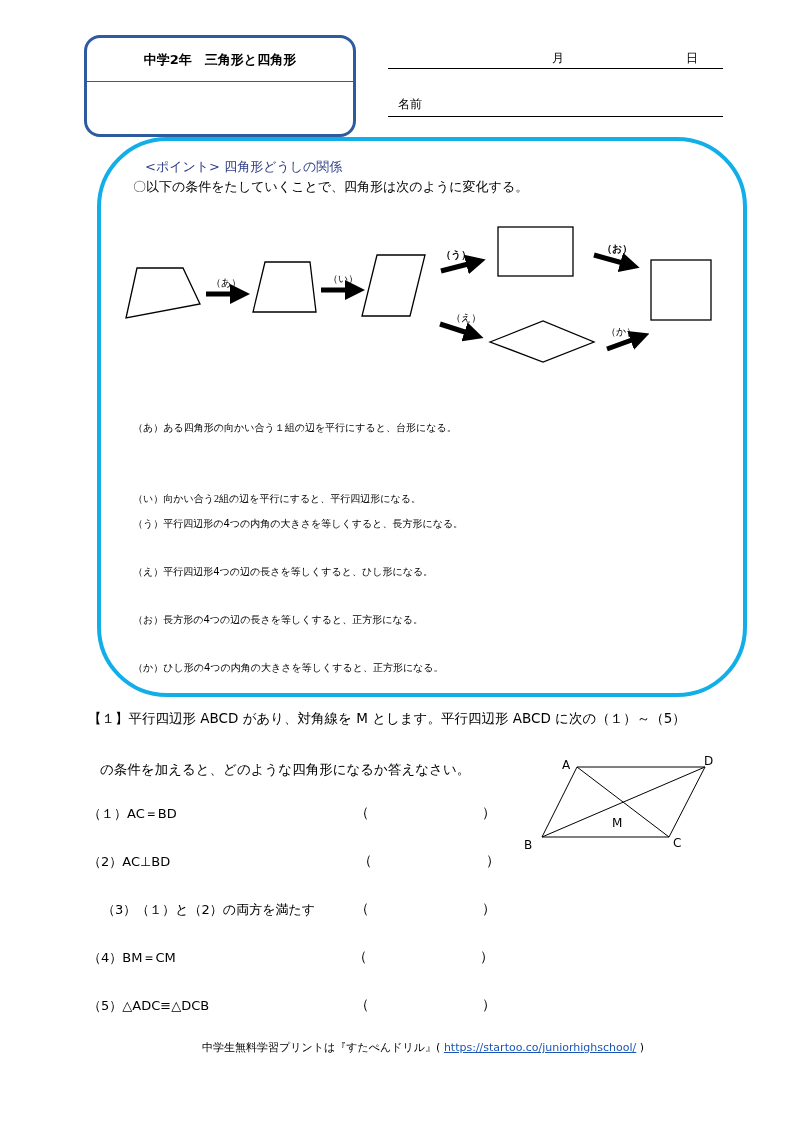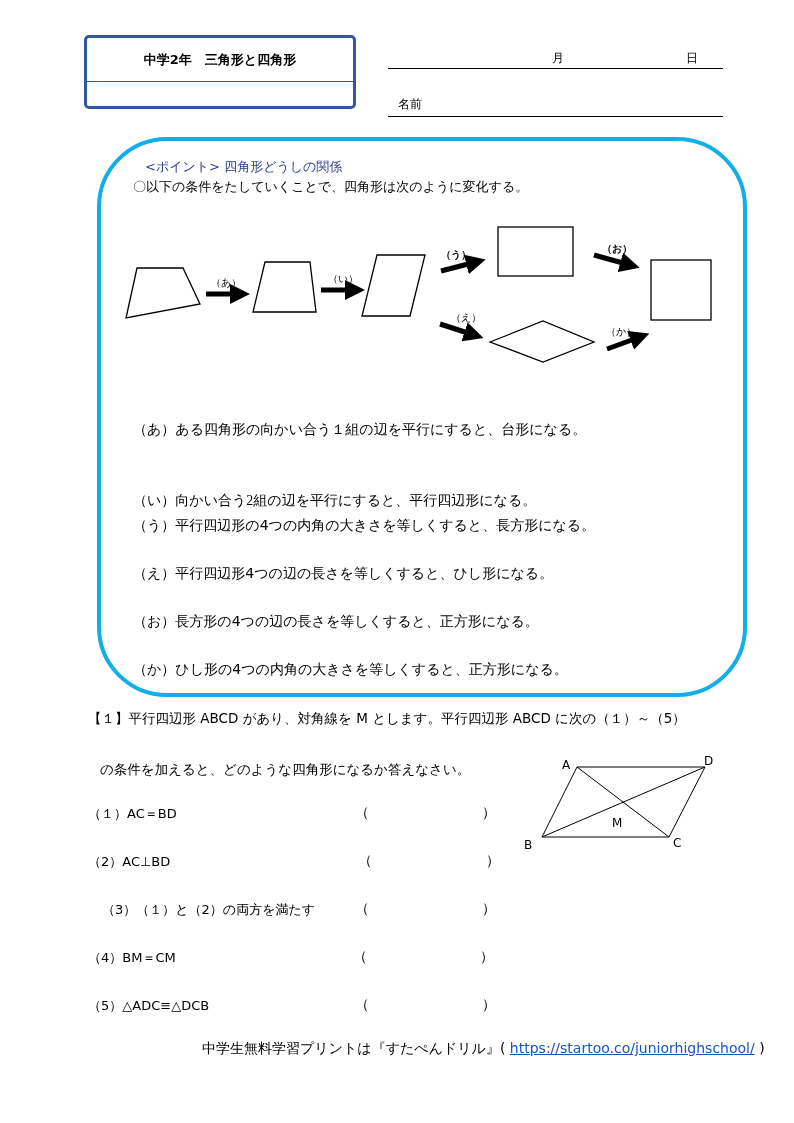--- a/index.html
+++ b/index.html
@@ -4,40 +4,40 @@
   <style>
     html, body { margin: 0; padding: 0; background: #ffffff; }
     body {
       width: 794px; height: 1123px; position: relative; overflow: hidden;
       font-family: "DejaVu Sans", "Liberation Sans", sans-serif;
       color: #000;
     }
     .abs { position: absolute; }
     
     .title-box {
-      left: 84px; top: 35px; width: 272px; height: 74px;
-      border: 3px solid #2e5aa0; border-radius: 5px; box-sizing: border-box;
+      left: 84px; top: 35px; width: 272px; height: 102px;
+      border: 3px solid #2e5aa0; border-radius: 16px; box-sizing: border-box;
     }
     .title-box .row1, .title-box .row2 {
       position: absolute; left: 0; width: 100%; text-align: center;
       font-weight: bold; font-size: 13px;
     }
     .title-box .row1 { top: 0; height: 43px; line-height: 43px; border-bottom: 1px solid #2e5aa0; }
     .title-box .row2 { top: 44px; height: 38px; line-height: 38px; }
     
     .line { height: 0; border-top: 1.5px solid #000; }
     .small { font-size: 12px; }
     
     .point-box {
       left: 97px; top: 137px; width: 650px; height: 560px;
       border: 4px solid #12aee8; border-radius: 70px; box-sizing: border-box;
     }
     .point-title { color: #2e3e8a; font-size: 13px; }
     .body-text { font-size: 13px; white-space: nowrap; }
-    .rule-text { font-size: 14px; white-space: nowrap; }
+    .rule-text { font-size: 10px; white-space: nowrap; }
     .paren-l, .paren-r { font-size: 14px; }
     a.link { color: #1a56b8; text-decoration: underline; }
     svg text { font-family: "DejaVu Sans", "Liberation Sans", sans-serif; }
   </style>
 </head>
 <body>
 
 <div class="abs title-box">
   <div class="row1">中学2年　三角形と四角形</div>
 </div>
@@ -125,17 +125,17 @@
   <polygon points="62,22 190,22 154,92 27,92" fill="none" stroke="#000" stroke-width="1"></polygon>
   <line x1="62" y1="22" x2="154" y2="92" stroke="#000" stroke-width="1"></line>
   <line x1="190" y1="22" x2="27" y2="92" stroke="#000" stroke-width="1"></line>
   <text x="47" y="24" font-size="12">A</text>
   <text x="189" y="20" font-size="12">D</text>
   <text x="9" y="104" font-size="12">B</text>
   <text x="158" y="102" font-size="12">C</text>
   <text x="97" y="82" font-size="12">M</text>
 </svg>
 
-<div class="abs" style="left:202px; top:1040px; font-size:14px; white-space:nowrap;">
+<div class="abs" style="left:202px; top:1040px; font-size:11px; white-space:nowrap;">
   <span>中学生無料学習プリントは『すたぺんドリル』(</span>
   <a class="link" title="https://startoo.co/juniorhighschool/">https://startoo.co/juniorhighschool/</a>
   <span>)</span>
 </div>
 
 </body></html>

